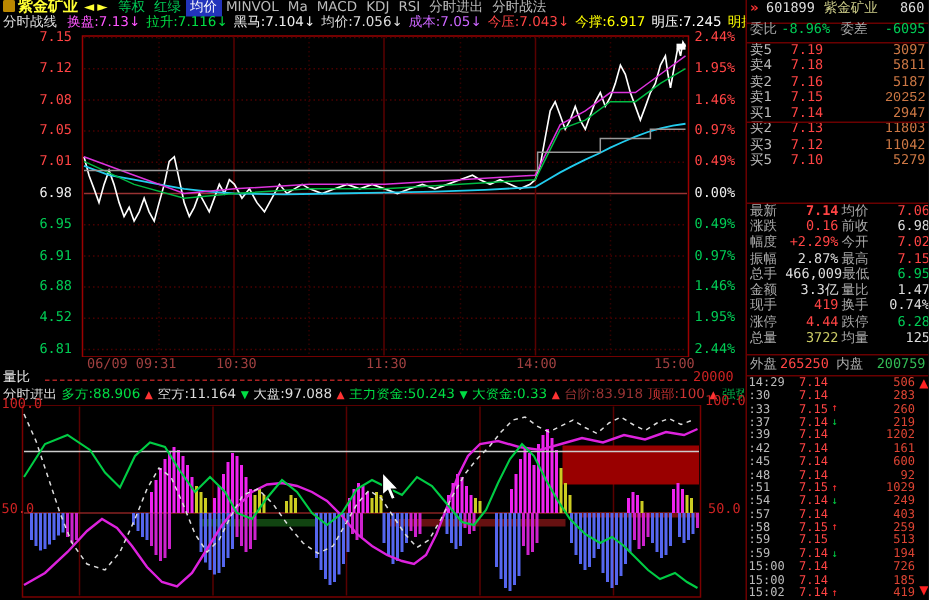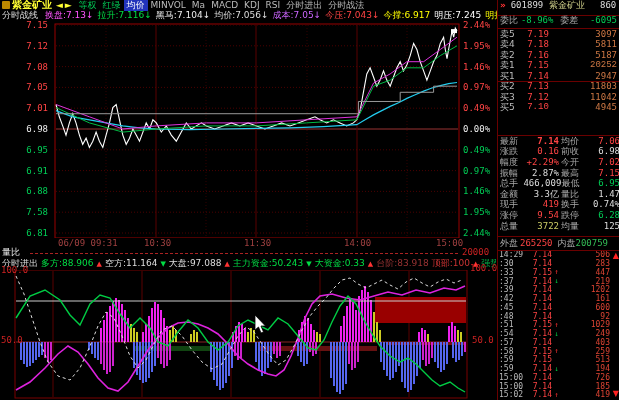--- a/index.html
+++ b/index.html
@@ -93,21 +93,21 @@
   <div id="price-axis">
       <div class="ylab" style="left: 8px; top: 21px; color: rgb(255, 68, 68);">7.15</div>
       <div class="ylab" style="left: 8px; top: 41.8px; color: rgb(255, 68, 68);">7.12</div>
       <div class="ylab" style="left: 8px; top: 62.6px; color: rgb(255, 68, 68);">7.08</div>
       <div class="ylab" style="left: 8px; top: 83.4px; color: rgb(255, 68, 68);">7.05</div>
       <div class="ylab" style="left: 8px; top: 104.2px; color: rgb(255, 68, 68);">7.01</div>
       <div class="ylab" style="left: 8px; top: 125px; color: rgb(238, 238, 238);">6.98</div>
       <div class="ylab" style="left: 8px; top: 145.8px; color: rgb(0, 204, 85);">6.95</div>
       <div class="ylab" style="left: 8px; top: 166.6px; color: rgb(0, 204, 85);">6.91</div>
       <div class="ylab" style="left: 8px; top: 187.4px; color: rgb(0, 204, 85);">6.88</div>
-      <div class="ylab" style="left: 8px; top: 208.2px; color: rgb(0, 204, 85);">7.58</div>
+      <div class="ylab" style="left: 8px; top: 208.2px; color: rgb(0, 204, 85);">4.52</div>
       <div class="ylab" style="left: 8px; top: 229px; color: rgb(0, 204, 85);">6.81</div>
     </div>
   <div id="pct-axis">
       <div class="plab" style="left: 463px; top: 21px; color: rgb(255, 68, 68);">2.44%</div>
       <div class="plab" style="left: 463px; top: 41.8px; color: rgb(255, 68, 68);">1.95%</div>
       <div class="plab" style="left: 463px; top: 62.6px; color: rgb(255, 68, 68);">1.46%</div>
       <div class="plab" style="left: 463px; top: 83.4px; color: rgb(255, 68, 68);">0.97%</div>
       <div class="plab" style="left: 463px; top: 104.2px; color: rgb(255, 68, 68);">0.49%</div>
       <div class="plab" style="left: 463px; top: 125px; color: rgb(238, 238, 238);">0.00%</div>
       <div class="plab" style="left: 463px; top: 145.8px; color: rgb(0, 204, 85);">0.49%</div>
@@ -364,22 +364,22 @@
           <span class="p" style="color: rgb(255, 68, 68);">7.13</span>
           <span class="v" style="color: rgb(204, 119, 68);">11803</span>
         </div>
         <div class="bkrow">
           <span class="l">买3</span>
           <span class="p" style="color: rgb(255, 68, 68);">7.12</span>
           <span class="v" style="color: rgb(204, 119, 68);">11042</span>
         </div>
         <div class="bkrow">
           <span class="l">买5</span>
-          <span class="p" style="color: rgb(255, 68, 68); font-family: Liberation Mono, monospace;">7.10</span>
-          <span class="v" style="color: rgb(204, 119, 68);">4945</span>
+          <span class="p" style="color: rgb(255, 68, 68);">7.10</span>
+          <span class="v" style="color: rgb(204, 119, 68);">5279</span>
         </div>
       </div>
     <div id="sb-sep"></div>
     <div id="sb-stats">
         <div class="strow">
           <span class="sl">最新</span>
           <span class="sv" style="color: rgb(255, 68, 68); font-weight: bold;">7.14</span>
           <span class="sl">均价</span>
           <span class="sv" style="color: rgb(255, 68, 68);">7.06</span>
         </div>
@@ -414,55 +414,55 @@
           <span class="sv" style="color: rgb(221, 221, 221);">1.47</span>
         </div>
         <div class="strow">
           <span class="sl">现手</span>
           <span class="sv" style="color: rgb(255, 68, 68);">419</span>
           <span class="sl">换手</span>
           <span class="sv" style="color: rgb(221, 221, 221);">0.74%</span>
         </div>
         <div class="strow">
           <span class="sl">涨停</span>
-          <span class="sv" style="color: rgb(255, 68, 68);">9.54</span>
+          <span class="sv" style="color: rgb(255, 68, 68);">4.44</span>
           <span class="sl">跌停</span>
           <span class="sv" style="color: rgb(0, 204, 85);">6.28</span>
         </div>
         <div class="strow">
           <span class="sl">总量</span>
           <span class="sv" style="color: rgb(204, 204, 102);">3722</span>
           <span class="sl">均量</span>
           <span class="sv" style="color: rgb(221, 221, 221);">125</span>
         </div>
       </div>
     <div id="sb-pan">
       <span style="color:#aaa;padding-left:2px;">外盘</span>
       <span style="color:#ff4444;font-family:'DejaVu Sans Mono',monospace;margin-left:2px;">265250</span>
       <span style="color:#aaa;margin-left:5px;">内盘</span>
-      <span style="color:#33bb55;flex:1;text-align:left;padding-right:3px;font-family:'DejaVu Sans Mono',monospace;">200759</span>
+      <span style="color:#33bb55;flex:1;text-align:right;padding-right:3px;font-family:'DejaVu Sans Mono',monospace;">200759</span>
     </div>
     <div id="sb-ticks">
         <div class="tkrow">
           <span class="tt">14:29</span>
           <span class="tp" style="color: rgb(255, 68, 68);">7.14</span>
           <span class="ta" style="color: rgb(0, 204, 68); font-size: 7px;"></span>
           <span class="tv" style="color: rgb(221, 68, 51);">506</span>
         </div>
         <div class="tkrow">
           <span class="tt">:30</span>
           <span class="tp" style="color: rgb(255, 68, 68);">7.14</span>
           <span class="ta" style="color: rgb(0, 204, 68); font-size: 7px;"></span>
           <span class="tv" style="color: rgb(221, 68, 51);">283</span>
         </div>
         <div class="tkrow">
           <span class="tt">:33</span>
           <span class="tp" style="color: rgb(255, 68, 68);">7.15</span>
           <span class="ta" style="color: rgb(255, 51, 51); font-size: 7px;">↑</span>
-          <span class="tv" style="color: rgb(221, 68, 51);">447</span>
+          <span class="tv" style="color: rgb(221, 68, 51);">260</span>
         </div>
         <div class="tkrow">
           <span class="tt">:37</span>
           <span class="tp" style="color: rgb(255, 68, 68);">7.14</span>
           <span class="ta" style="color: rgb(0, 204, 68); font-size: 7px;">↓</span>
           <span class="tv" style="color: rgb(221, 68, 51);">219</span>
         </div>
         <div class="tkrow">
           <span class="tt">:39</span>
           <span class="tp" style="color: rgb(255, 68, 68);">7.14</span>

